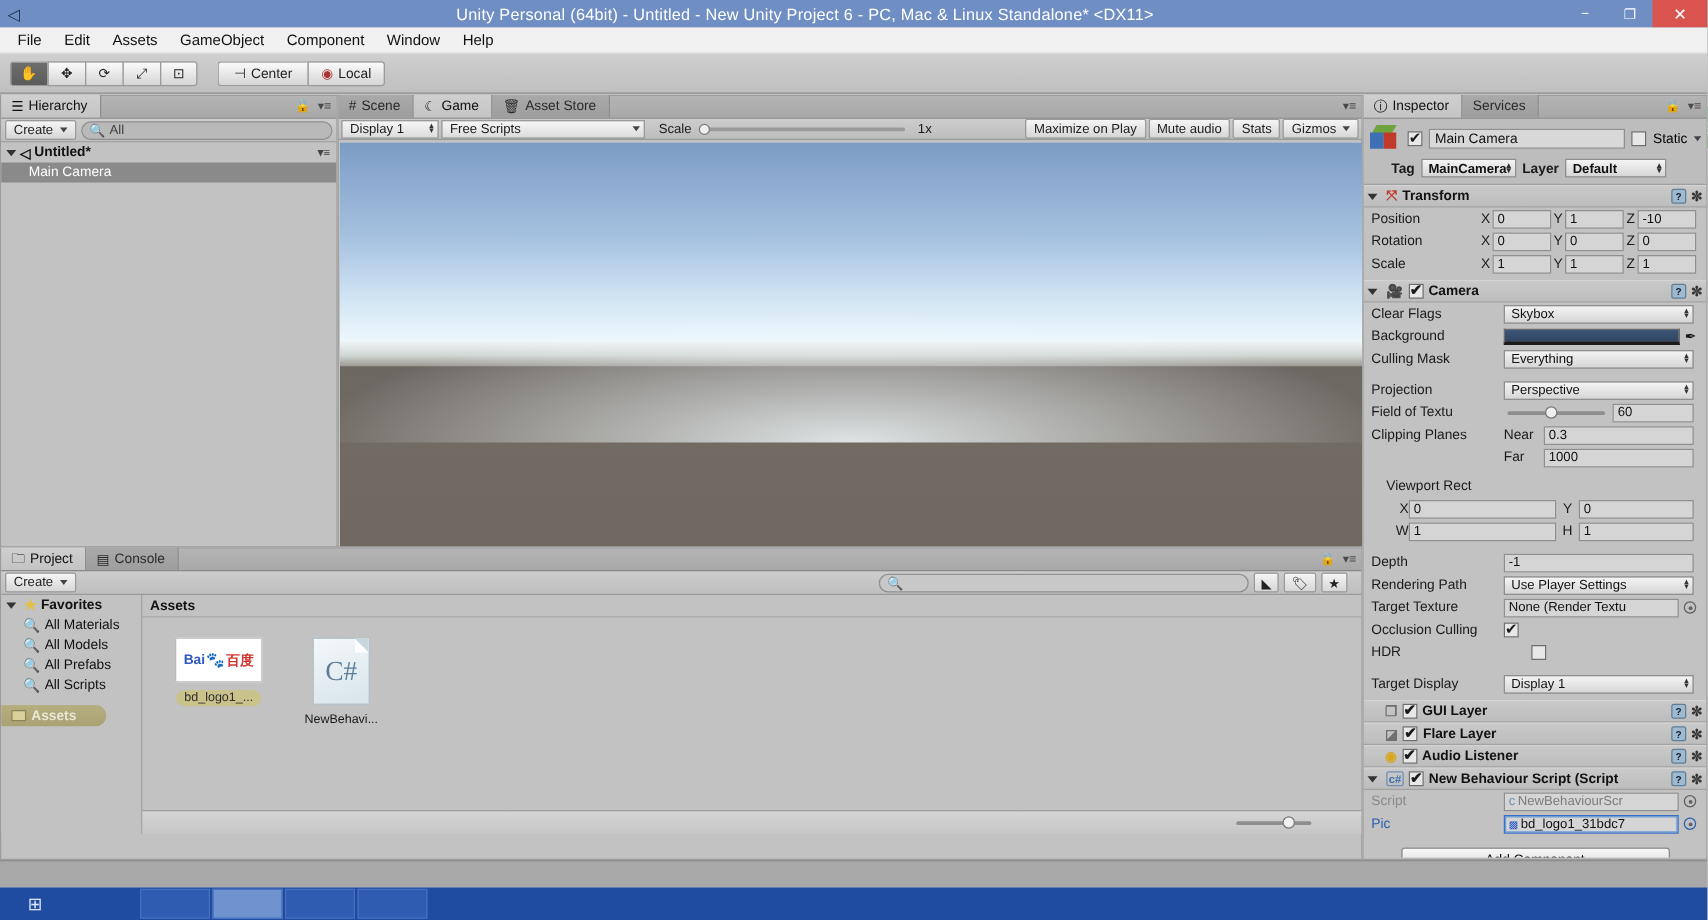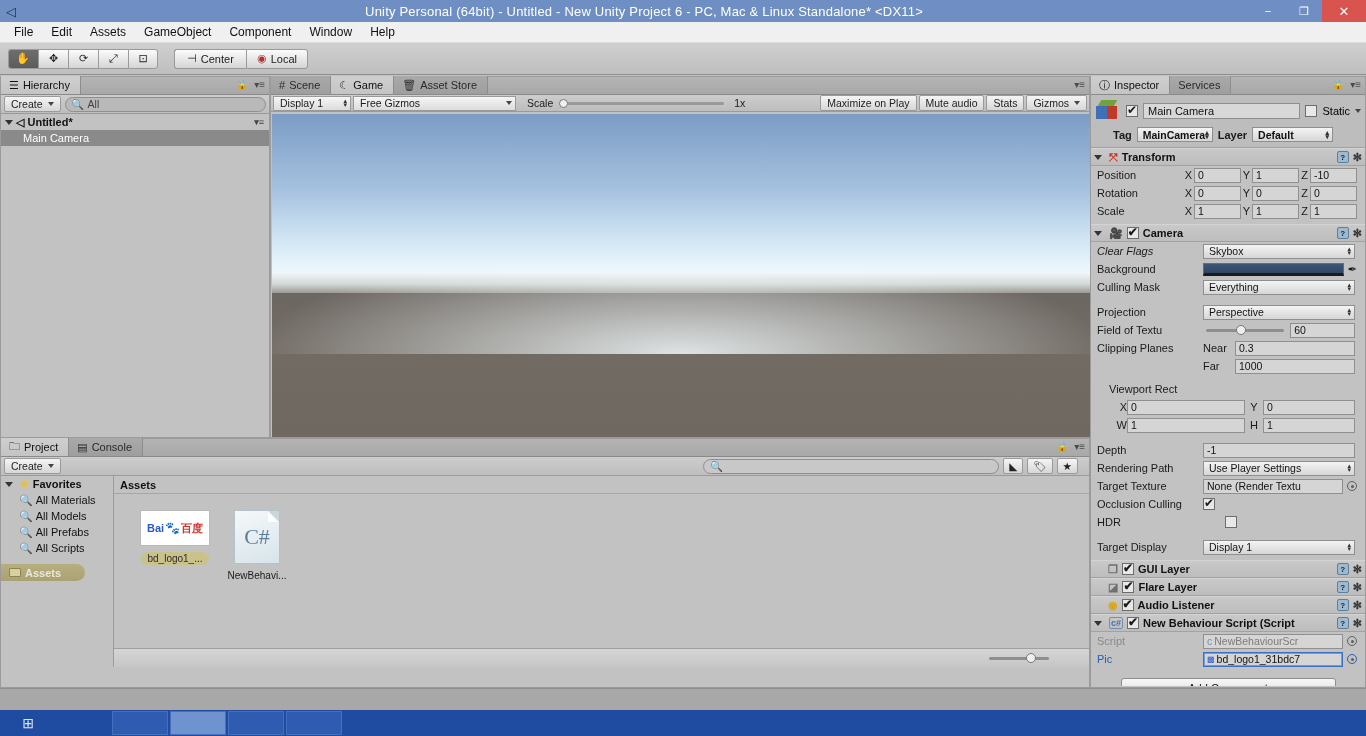--- a/index.html
+++ b/index.html
@@ -204,21 +204,21 @@
   .proj-right { flex: 1; background: #c2c2c2; position: relative; }
   .fav-row { height: 16px; display:flex; align-items:center; font-size:11px; color:#111; padding-left:4px; gap:3px; }
   .fav-row.bold { font-weight: bold; }
   .star { color: #e3c04a; font-size: 12px; }
   .magnify { color:#d9a520; font-size:11px; }
   .assets-row { height:17px; display:flex; align-items:center; gap:4px; padding-left:8px; margin-top: 8px;
     background: linear-gradient(#b6ae7e,#aaa273); color:#e8e8d8; font-weight:bold; font-size:11px;
     border-radius: 0 9px 9px 0; width: 84px; }
   .folder-ic { width:12px;height:9px;background:#d8cf9a;border-radius:1px; border:1px solid #8b8455; }
   .assets-header { height: 18px; display:flex; align-items:center; padding-left:6px; font-size: 11px; font-weight:bold; color:#111; border-bottom:1px solid #a7a7a7; }
-  .asset-grid { display:flex; gap: 4px; padding: 16px 0 0 22px; }
+  .asset-grid { display:flex; gap: 20px; padding: 16px 0 0 22px; }
   .asset-cell { width: 78px; display:flex; flex-direction:column; align-items:center; gap:6px; }
   .asset-thumb-img { width: 70px; height: 36px; background:#ffffff; border:1px solid #b9b9b9;
       display:flex; align-items:center; justify-content:center; }
   .bai-wrap { display:flex; align-items:center; gap:1px; font-size:11px; font-weight:bold; }
   .bai-blue { color:#2d59c4; }
   .bai-red { color:#d2322d; }
   .paw { color:#2d59c4; font-size:12px; }
   .asset-thumb-cs { width: 46px; height: 54px; background: linear-gradient(160deg,#f4f8fa,#d7e4ea);
       border:1px solid #b4c2c9; position:relative; display:flex; align-items:center; justify-content:center;
       color:#5d7f9b; font-size: 22px; font-family:"Liberation Serif", serif; }
@@ -366,21 +366,21 @@
     </div>
     <div class="game-subbar">
       <div class="dropdown" style="width:78px;">
         <span>Display 1</span>
         <span class="updown">
             <span>▴</span>
             <span>▾</span>
           </span>
       </div>
       <div class="dropdown" style="width:163px;">
-        <span>Free Gizmos</span>
+        <span>Free Scripts</span>
         <span class="caret"></span>
       </div>
       <span style="margin-left:9px;font-size:10.5px;color:#1a1a1a;">Scale</span>
       <div class="scale-track" style="margin-left:4px;">
         <div class="scale-knob"></div>
       </div>
       <span style="margin-left:8px;font-size:10.5px;color:#1a1a1a;">1x</span>
       <div style="flex:1;"></div>
       <div class="sbtn">
           <span>Maximize on Play</span>
@@ -514,21 +514,21 @@
         <span class="tri open"></span>
         <span>🎥</span>
         <div class="chk on"></div>
         <span>Camera</span>
         <span class="comp-icons">
           <span class="bookicon">?</span>
           <span class="gear">✼</span>
         </span>
       </div>
       <div class="prop-row">
-        <span class="plabel" style="width:106px;font-style:italic;">Clear Flags</span>
+        <span class="plabel" style="width:106px;">Clear Flags</span>
         <div class="dd" style="flex:1;margin-right:6px;">
           <span>Skybox</span>
           <span class="updown">
               <span>▴</span>
               <span>▾</span>
             </span>
         </div>
       </div>
       <div class="prop-row">
         <span class="plabel" style="width:106px;">Background</span>

